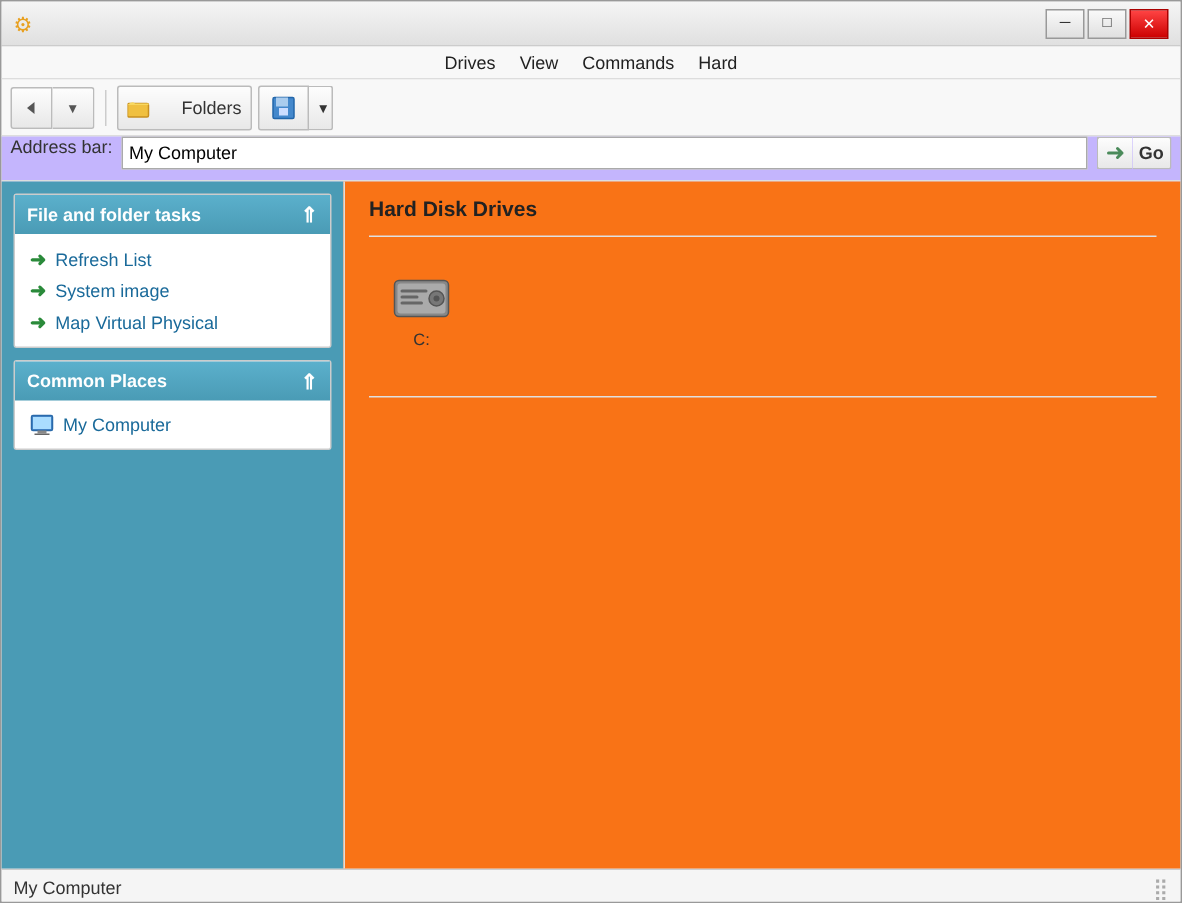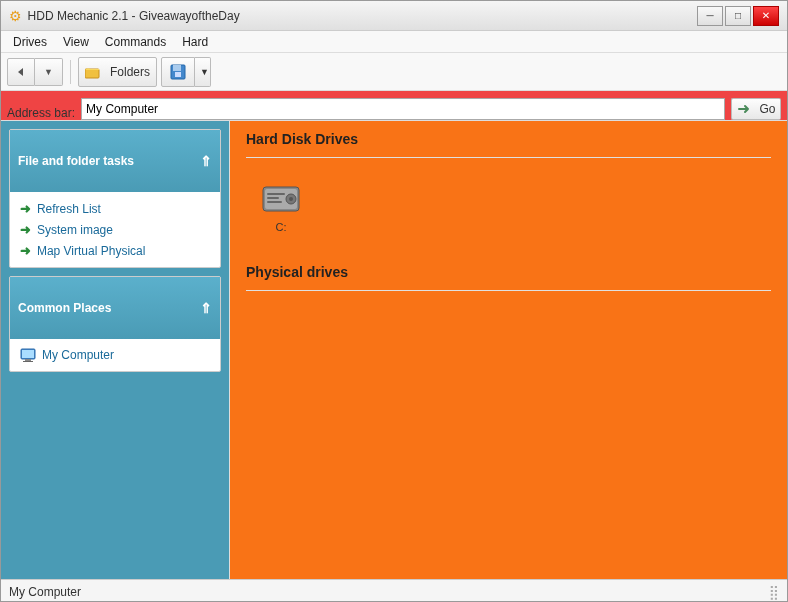--- a/index.html
+++ b/index.html
@@ -56,20 +56,21 @@
     }
 
     
     #menu-bar {
       background: #f8f8f8;
       height: 22px;
       display: flex;
       align-items: center;
       padding: 0 4px;
       border-bottom: 1px solid #ddd;
+      justify-content: center;
     }
     .menu-item {
       padding: 2px 8px;
       cursor: pointer;
       font-size: 12px;
       color: #222;
     }
 
     
     #toolbar {
@@ -86,21 +87,21 @@
       padding: 0 6px;
       border: 1px solid #bbb;
       background: linear-gradient(to bottom, #fdfdfd, #e8e8e8);
       cursor: pointer;
       display: flex;
       align-items: center;
       justify-content: space-between;
       border-radius: 2px;
       font-size: 12px;
       color: #333;
-      gap: 9px;
+      gap: 20px;
     }
     .toolbar-separator {
       width: 1px;
       height: 24px;
       background: #ccc;
       margin: 0 3px;
     }
     .nav-btn {
       width: 28px;
       height: 28px;
@@ -137,24 +138,24 @@
     .save-btn-group .toolbar-btn:last-child {
       border-radius: 0 2px 2px 0;
       border-left: none;
       width: 16px;
       padding: 0;
       font-size: 9px;
     }
 
     
     #address-bar {
-      background: #ef4444;
+      background: #c4b5fd;
       height: 30px;
       display: flex;
-      align-items: flex-end;
+      align-items: flex-start;
       padding: 0 6px;
       border-bottom: 1px solid #ddd;
       gap: 6px;
     }
     #address-label {
       color: #333;
       font-size: 12px;
       white-space: nowrap;
     }
     #address-input {
@@ -184,20 +185,21 @@
       border: 1px solid #bbb;
       border-left: none;
       background: linear-gradient(to bottom, #fdfdfd, #e8e8e8);
       cursor: pointer;
       display: flex;
       align-items: center;
       justify-content: center;
       font-size: 12px;
       color: #333;
       border-radius: 0 2px 2px 0;
+      font-weight: bold;
     }
 
     
     #main-area {
       display: flex;
       height: calc(602px - 30px - 22px - 38px - 30px - 24px);
     }
 
     
     #left-panel {
@@ -212,21 +214,21 @@
       margin: 8px;
       background: white;
       border: 1px solid #ccc;
       border-radius: 2px;
     }
     .task-panel-header {
       background: linear-gradient(to bottom, #5bb0cc, #4a9bb5);
       color: white;
       font-weight: bold;
       font-size: 12px;
-      padding: 23px 8px;
+      padding: 5px 8px;
       display: flex;
       align-items: center;
       justify-content: space-between;
       cursor: pointer;
     }
     .task-panel-header-collapse {
       color: white;
       font-size: 14px;
     }
     .task-panel-body {
@@ -331,21 +333,20 @@
       width: 44px;
       height: 36px;
     }
   </style>
 </head>
 <body>
 
 <div id="title-bar">
   <div id="title-bar-left">
     <span style="font-size:14px; color:#e8a020;">⚙</span>
-    <span id="title-text">HDD Mechanic 2.1 - GiveawayoftheDay</span>
   </div>
   <div id="window-controls">
     <div class="win-btn">─</div>
     <div class="win-btn">□</div>
     <div class="win-btn close">✕</div>
   </div>
 </div>
 
 <div id="menu-bar">
   <span class="menu-item">Drives</span>
@@ -463,21 +464,20 @@
             <rect x="8" y="20" width="15" height="2" rx="1" fill="#666"></rect>
           </svg>
           <span class="drive-label">C:</span>
         </div>
 
 
       </div>
     </div>
 
     <div class="drives-section">
-      <div class="section-title">Physical drives</div>
       <hr class="section-divider">
     </div>
 
   </div>
 </div>
 
 <div id="status-bar">
   <span>My Computer</span>
   <span id="status-resize">⣿</span>
 </div>

